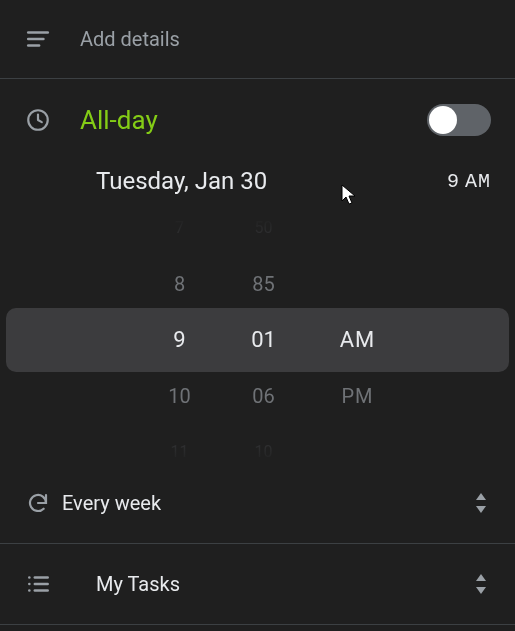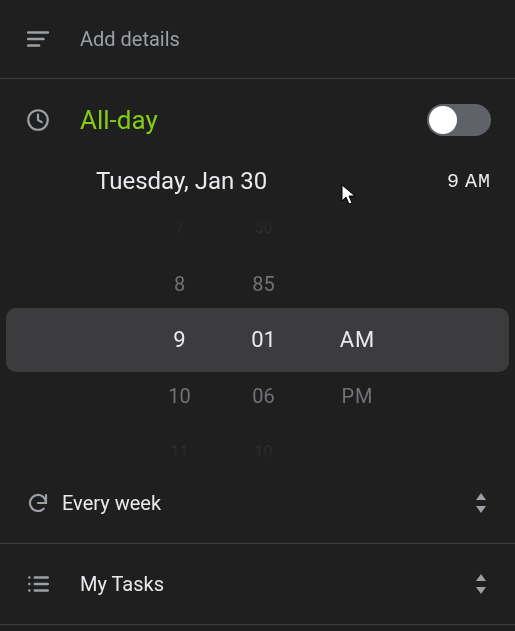--- a/index.html
+++ b/index.html
@@ -188,21 +188,21 @@
     flex-direction: column;
     align-items: center;
     justify-content: center;
   }
   .updown-icon svg { display:block; }
   
   .list-row {
     height: 80px;
   }
   .list-label {
-    margin-left: 28px;
+    margin-left: 44px;
     font-size: 20px;
     color: #e8eaed;
     flex: 1;
   }
   
   .cursor {
     position: absolute;
     left: 341px;
     top: 184px;
     width: 16px;

